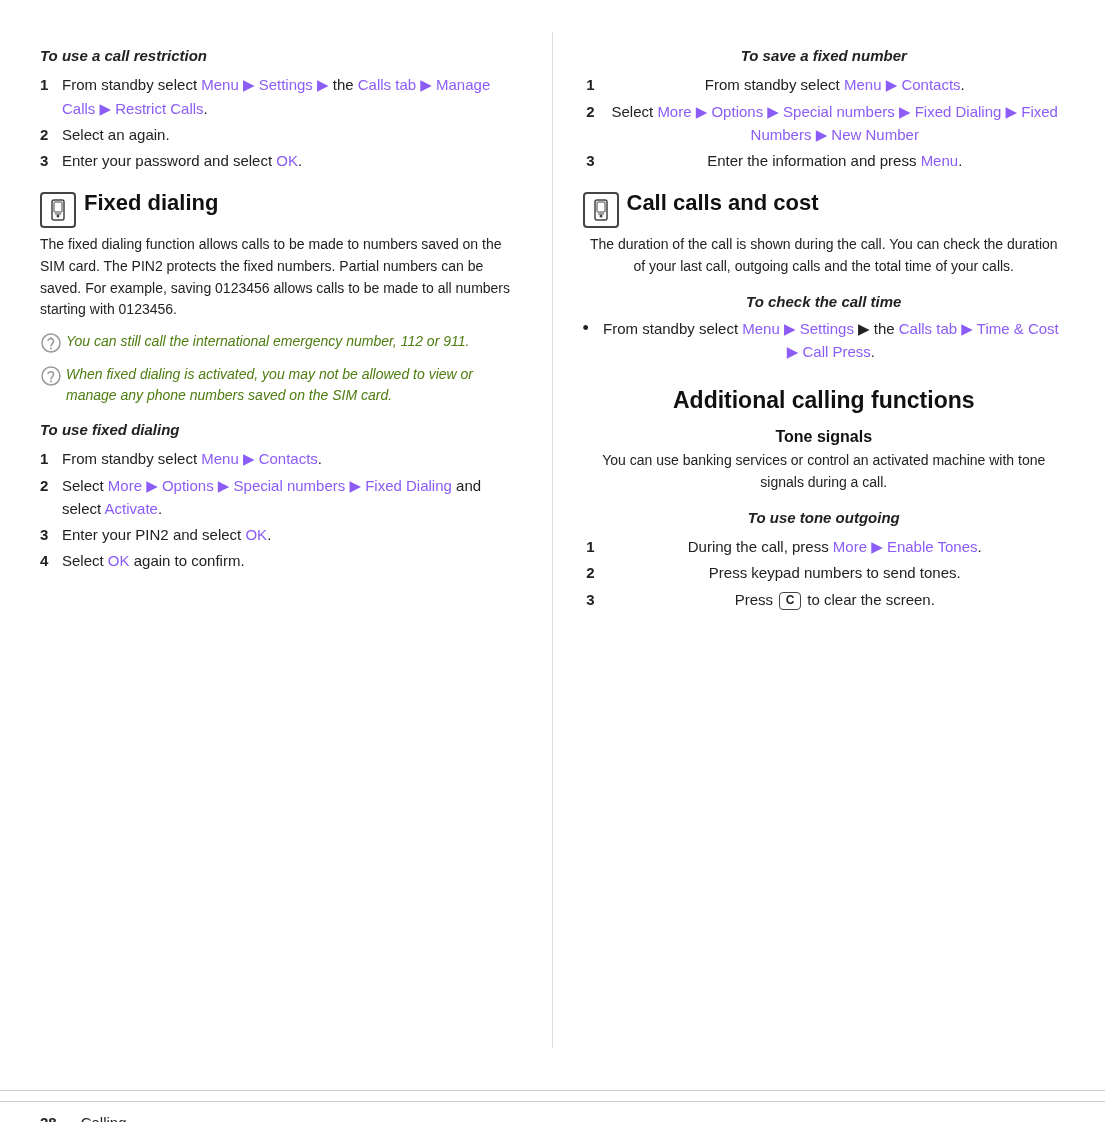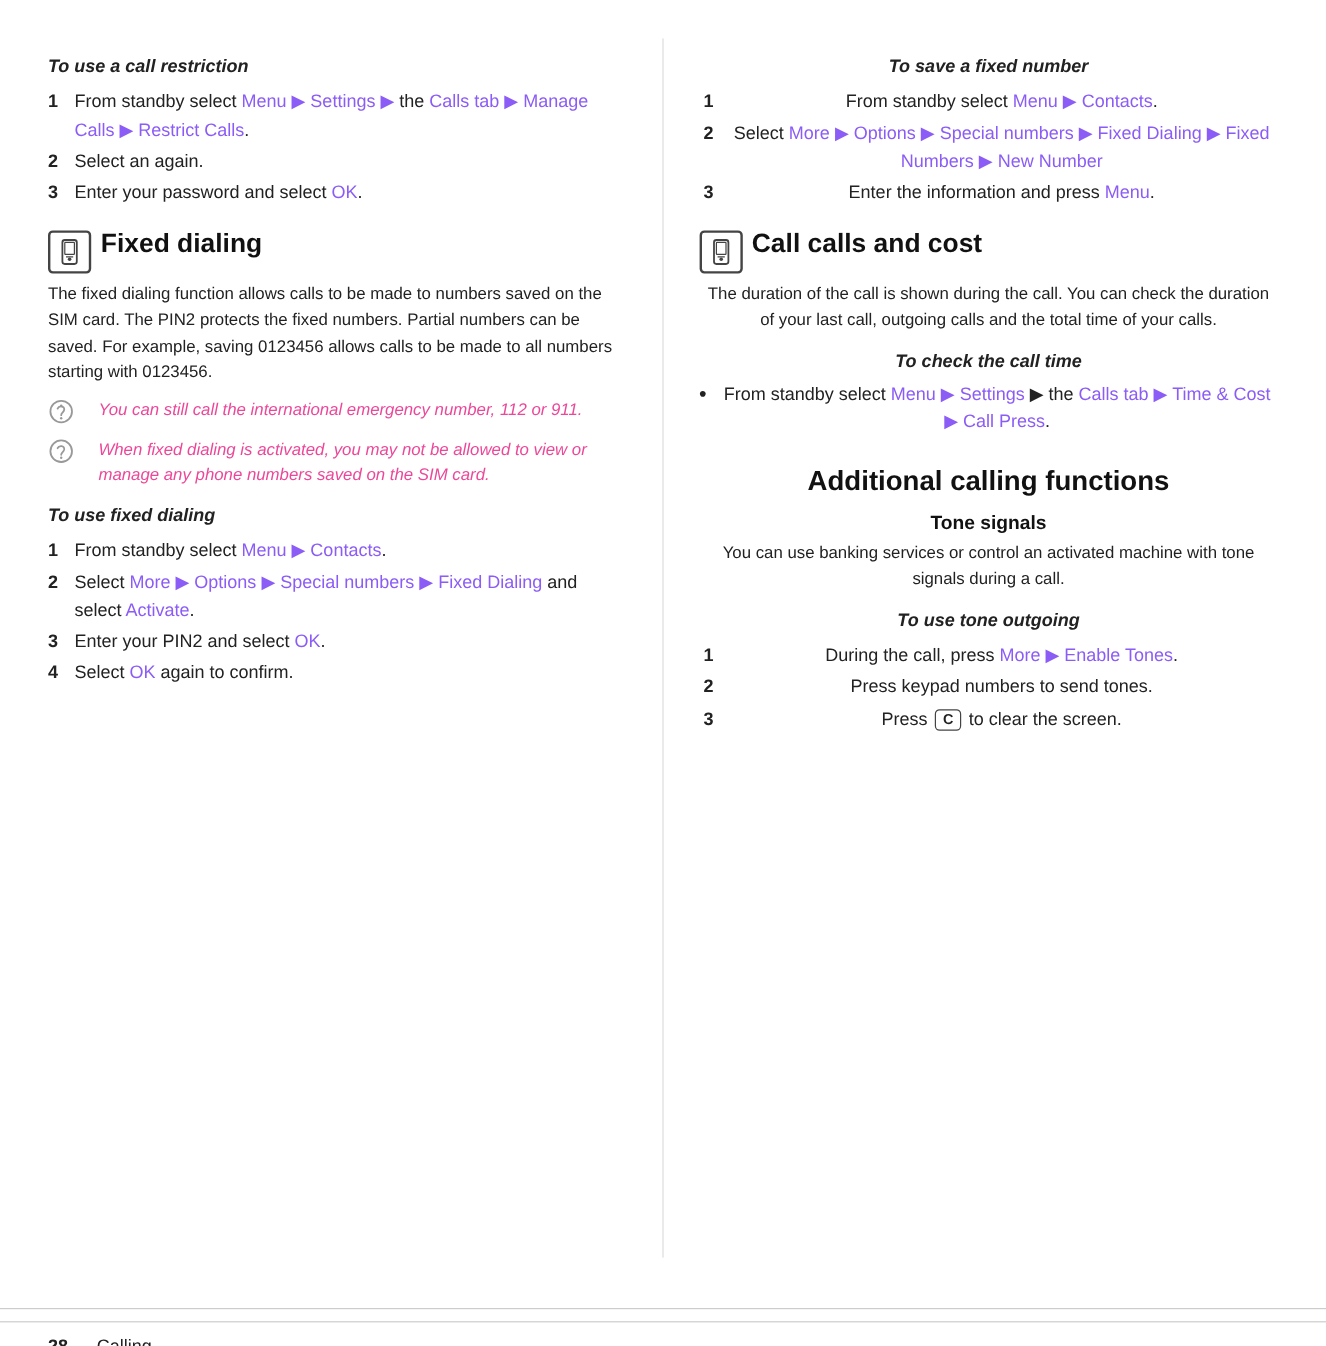--- a/index.html
+++ b/index.html
@@ -131,25 +131,25 @@
       font-style: italic;
       font-weight: bold;
       font-size: 15px;
       margin-top: 12px;
       margin-bottom: 4px;
     }
 
     
     .tip-box {
       display: flex;
-      gap: 20px;
+      gap: 4px;
       margin: 10px 0;
       font-size: 14px;
       font-style: italic;
-      color: #ec4899;
+      color: #4d7c0f;
       line-height: 1.5;
     }
     .tip-icon {
       flex-shrink: 0;
       width: 22px;
       height: 22px;
       margin-top: 1px;
     }
 
     

